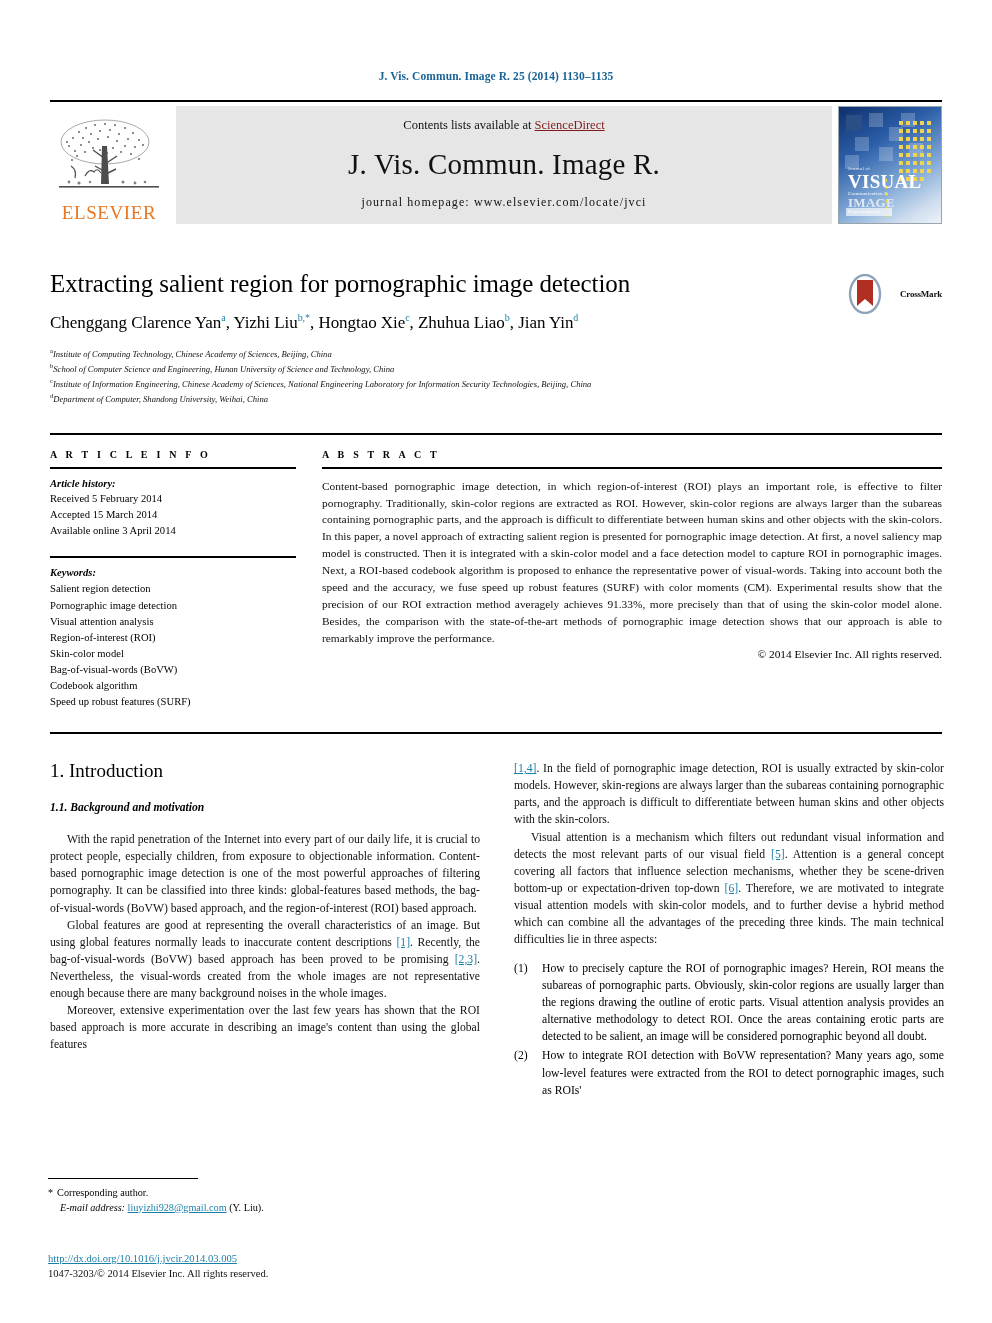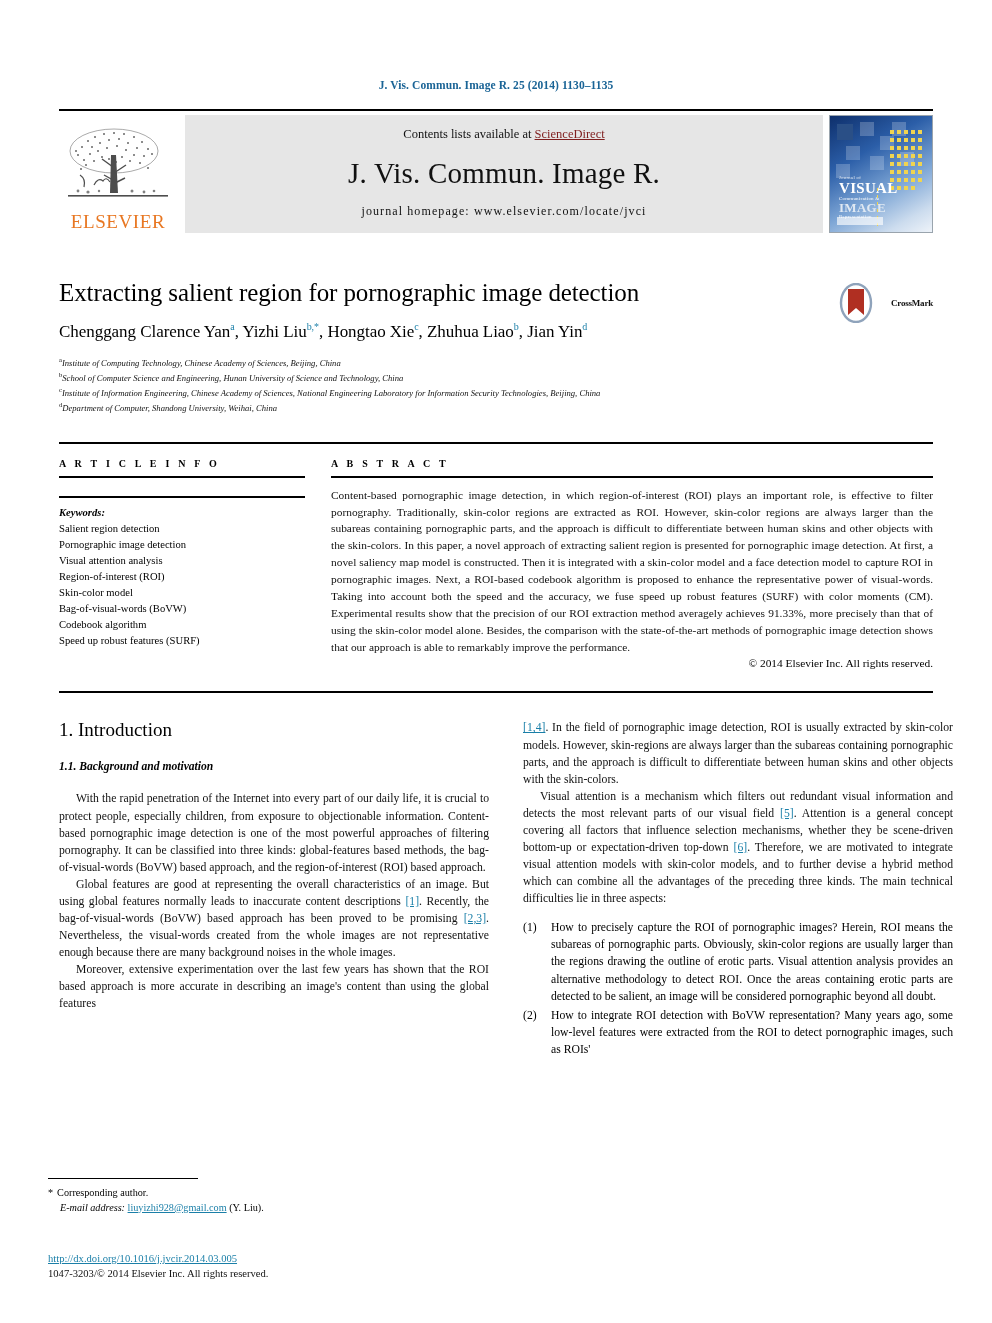--- a/index.html
+++ b/index.html
@@ -7,21 +7,21 @@
   body {
     width: 992px;
     height: 1323px;
     background: #ffffff;
     font-family: "Liberation Serif", serif;
     color: #000000;
     position: relative;
     overflow: hidden;
   }
 
-  .page { position: relative; width: 992px; height: 1057px; padding: 11px; }
+  .page { position: relative; width: 992px; height: 1057px; padding: 2px; }
 
   
   .running-head {
     text-align: center;
     color: #1a6496;
     font-size: 11.5px;
     font-weight: bold;
     padding-top: 68px;
     letter-spacing: .1px;
   }
@@ -84,21 +84,21 @@
     background: linear-gradient(150deg, #0e2f6b 0%, #2b5ea8 32%, #7fa7d6 62%, #ccdcee 85%, #eef3f9 100%);
   }
   .cover-grid {
     position:absolute; inset:0;
   }
   .cover-sq { position:absolute; background: rgba(255,255,255,.22); }
   .cover-dots { position:absolute; right:6px; top:14px; width:36px; height:68px;}
   .cover-dot { position:absolute; width:4px; height:4px; background:#f0d450; }
   .cover-text { position:absolute; left:9px; top:52%; color:#fff; line-height:1; }
   .cover-text .k { font-size:4.5px; letter-spacing:.4px; opacity:.9;}
-  .cover-text .big { font-size:15px; font-weight:bold; letter-spacing:.3px;text-align:center; }
+  .cover-text .big { font-size:19px; font-weight:bold; letter-spacing:.3px;text-align:center; }
   .cover-text .med { font-size:5px; letter-spacing:.2px; }
   .cover-text .big2 { font-size:13px; font-weight:bold; color:#dfe8f2; letter-spacing:.3px;}
   .cover-elsevier { position:absolute; left:7px; top:8px; width:16px; height:16px; background:#2a4f86; }
   .cover-dash { position:absolute; left:46%; top:62%; width:1px; height:36%;
                 background: repeating-linear-gradient(to bottom, #f0d450 0 3px, transparent 3px 7px); }
   .cover-footbar { position:absolute; left:7px; bottom:7px; width:46px; height:8px; background:rgba(255,255,255,.65); }
 
   
   .titleblock { padding: 0 48px; margin-top: 46px; position: relative; }
   .paper-title {
@@ -386,20 +386,28 @@
       </div>
   </div>
 
   <div class="infoabs">
     <div class="infoabs-top-rule"></div>
     <div class="infoabs-body">
 
       <div class="col-info">
         <div class="sec-head">A R T I C L E   I N F O</div>
         <div class="thin-rule"></div>
+        <div class="hist">
+          <div class="lead">Article history:</div>
+          <div id="history-items">
+              <div>Received 5 February 2014</div>
+              <div>Accepted 15 March 2014</div>
+              <div>Available online 3 April 2014</div>
+            </div>
+        </div>
         <div class="kw-rule"></div>
         <div class="kws">
           <div class="lead">Keywords:</div>
           <div id="keyword-items">
               <div>Salient region detection</div>
               <div>Pornographic image detection</div>
               <div>Visual attention analysis</div>
               <div>Region-of-interest (ROI)</div>
               <div>Skin-color model</div>
               <div>Bag-of-visual-words (BoVW)</div>

